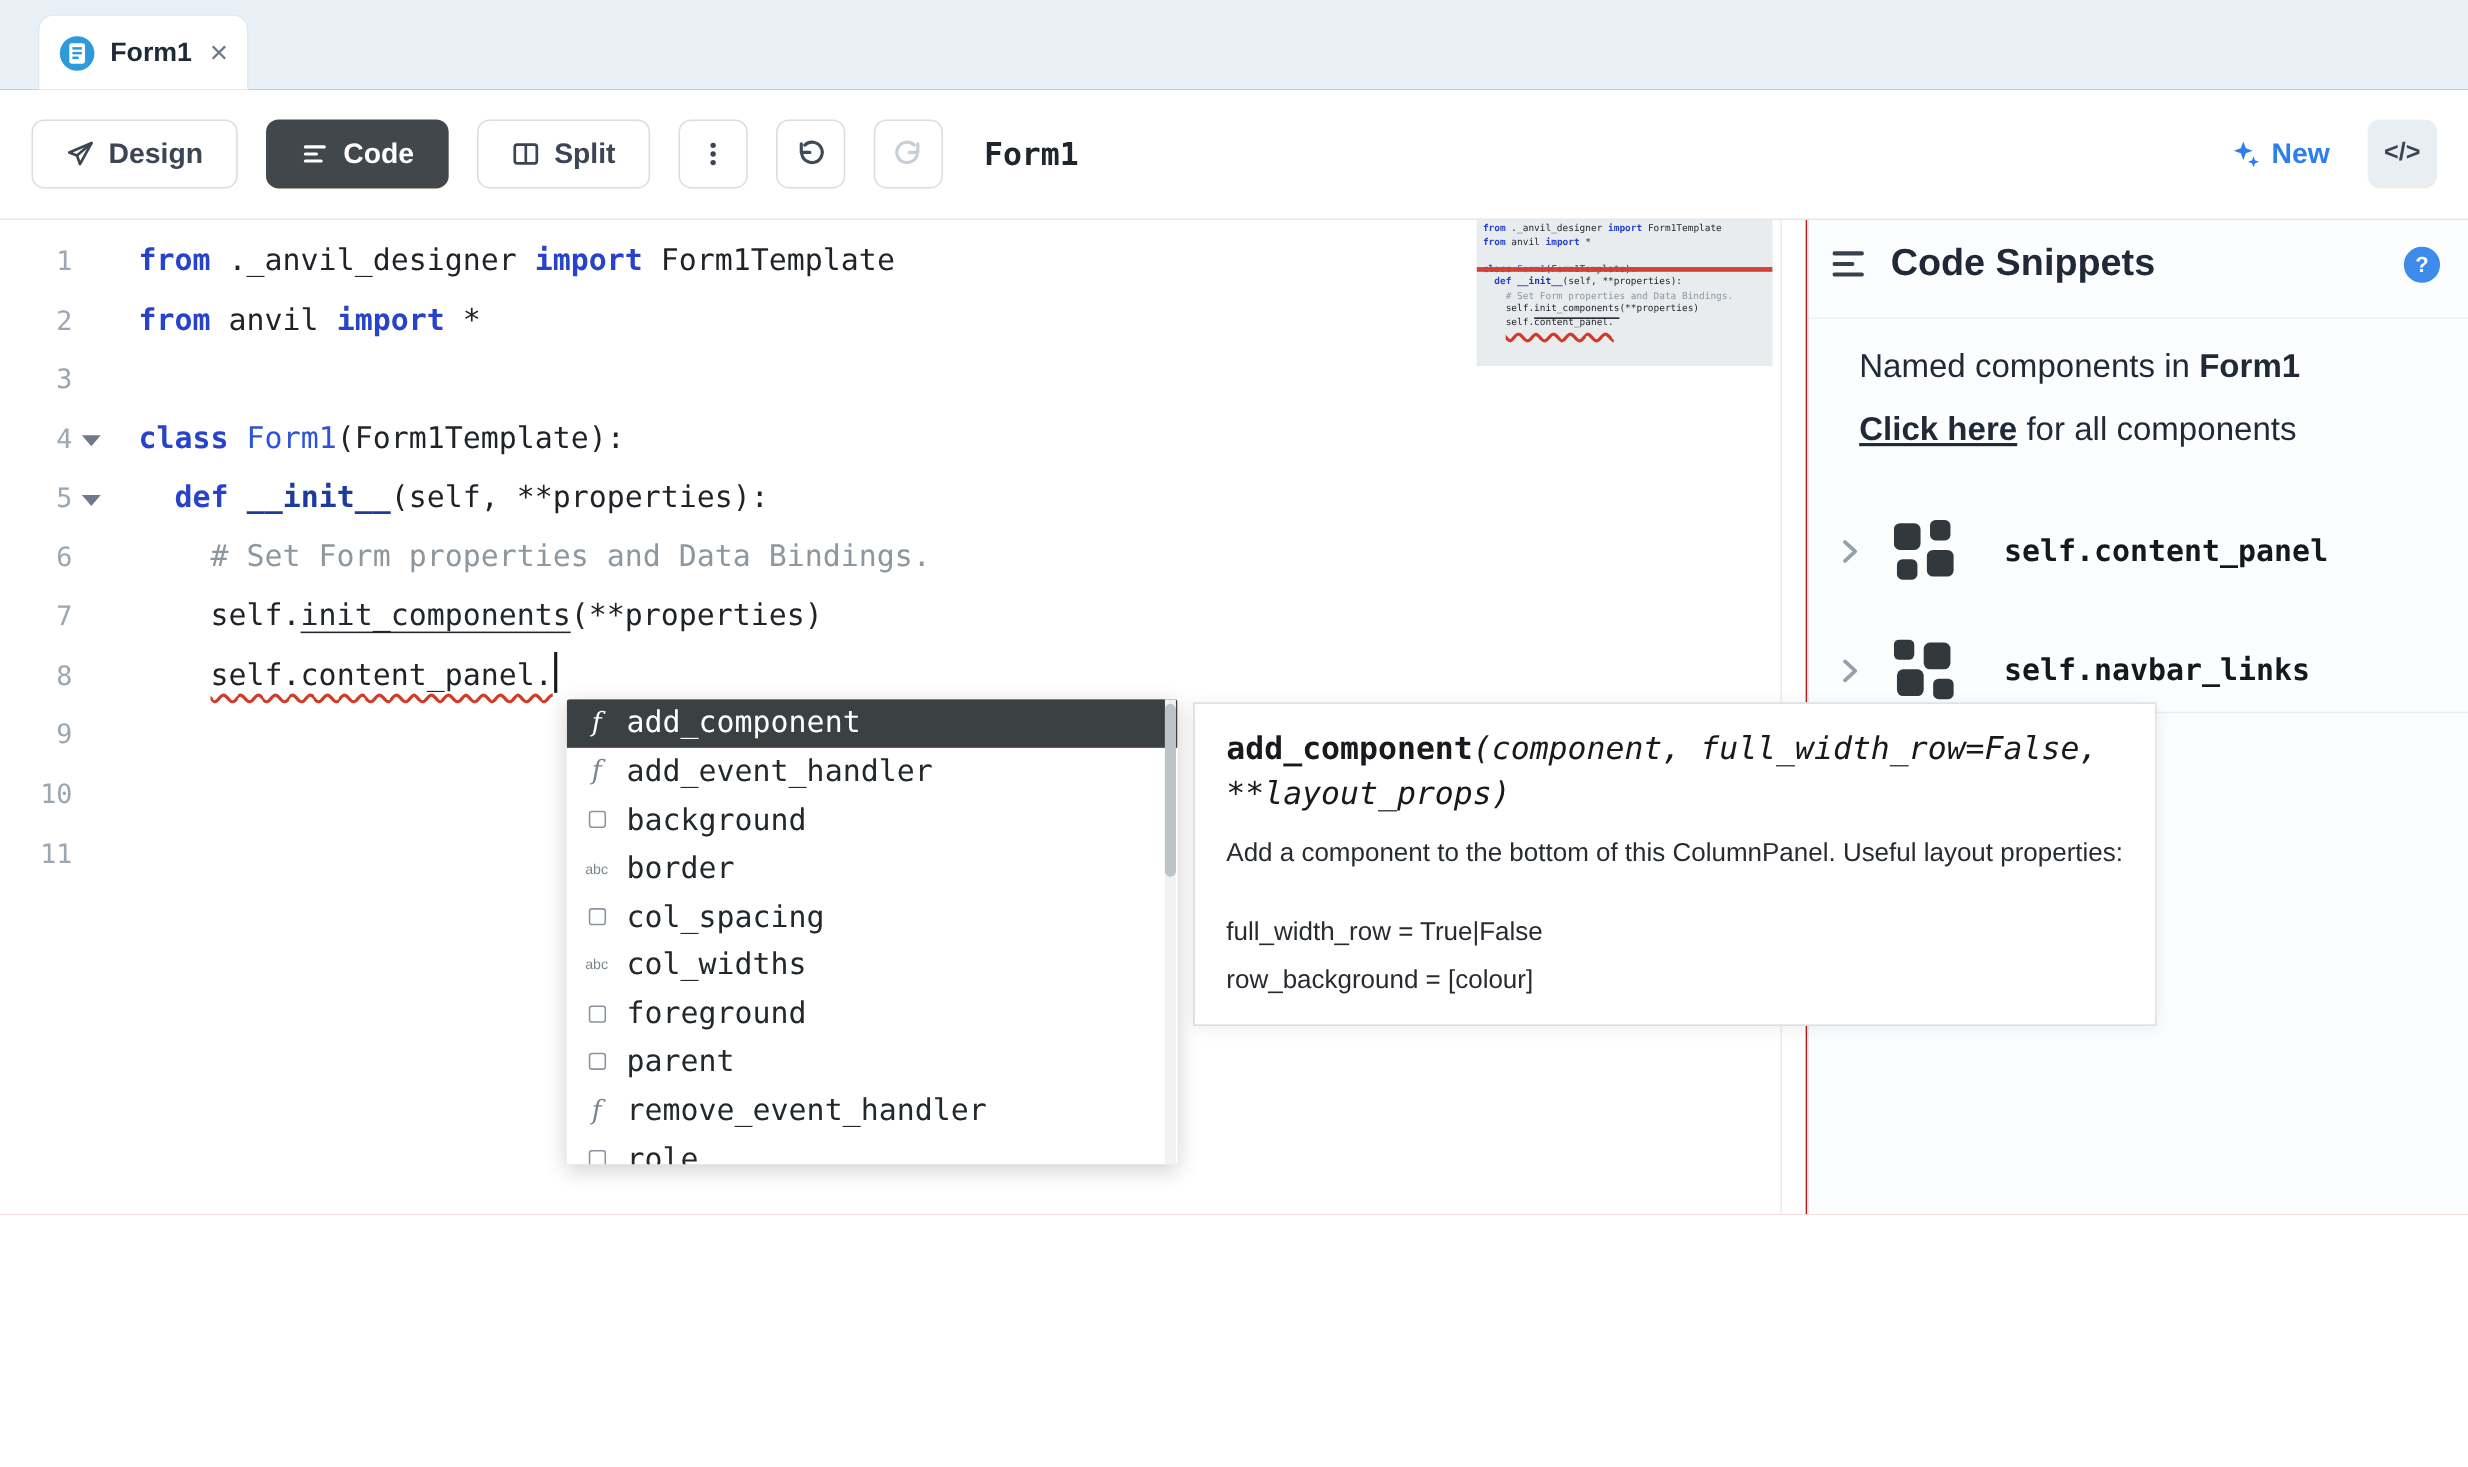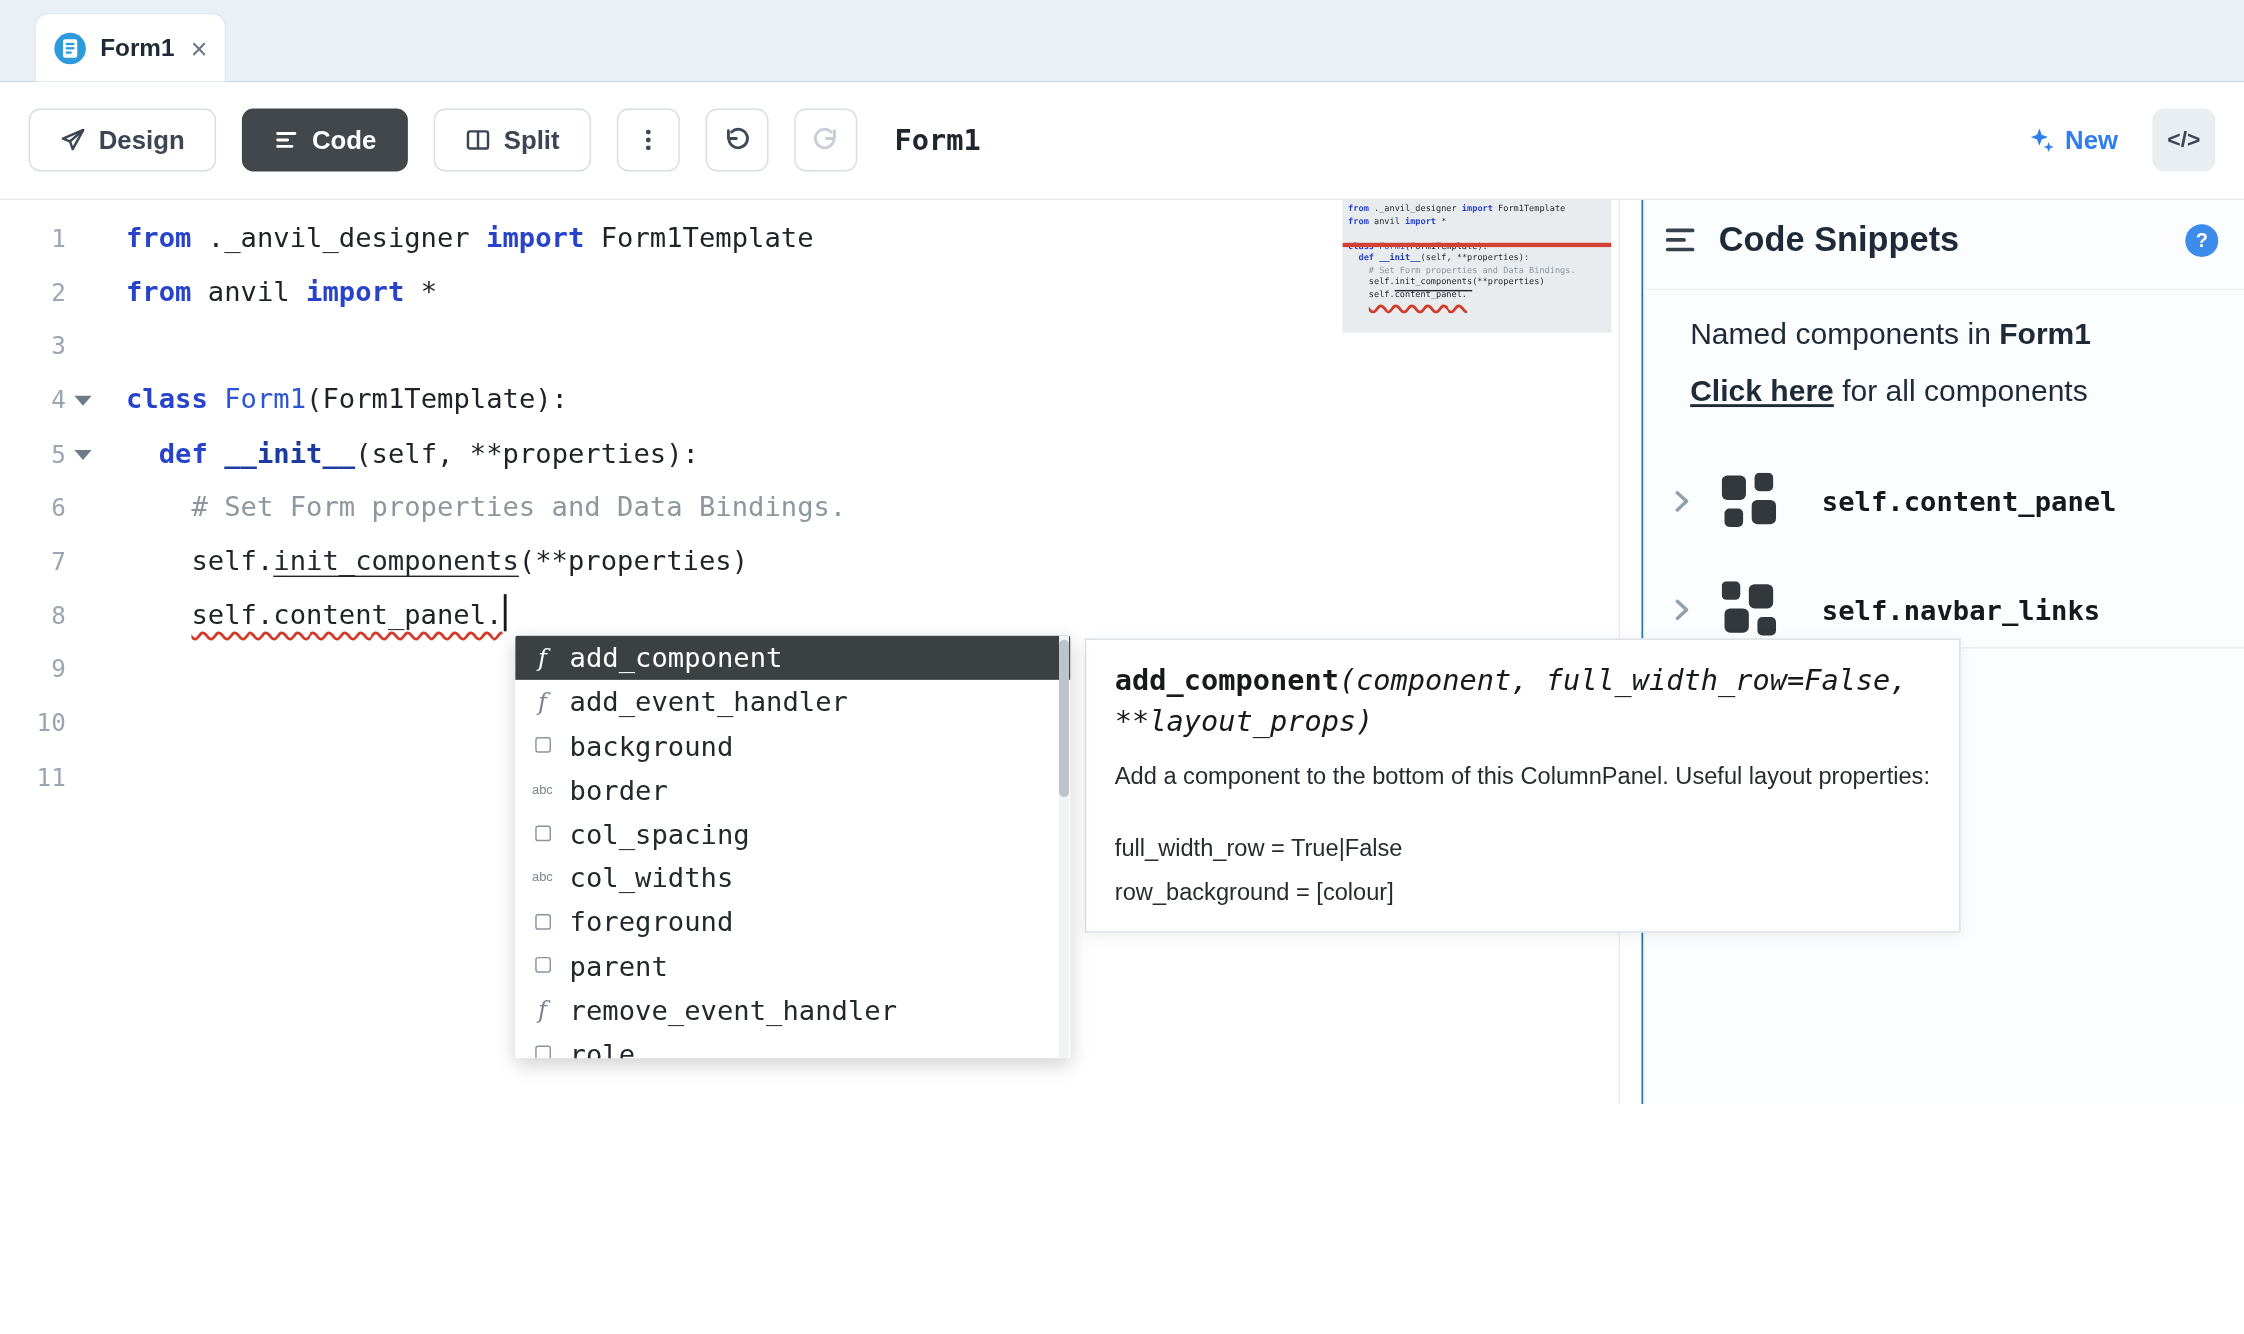--- a/index.html
+++ b/index.html
@@ -1,16 +1,16 @@
 <!DOCTYPE html>
 <html><head>
 <meta charset="utf-8">
 <style>
   html,body{margin:0;padding:0;background:#fff;}
-  #viewport{width:2244px;height:1104px;overflow:hidden;position:relative;background:#0369a1;}
+  #viewport{width:2244px;height:1104px;overflow:hidden;position:relative;background:#b91c1c;}
   #stage{width:1568px;height:934px;position:relative;transform:scale(1.431122,1.428266);transform-origin:0 0;
          font-family:"Liberation Sans",sans-serif;color:#1f2328;}
 
   
   .tabstrip{position:absolute;left:0;top:0;width:1568px;height:57px;background:#e9f1f7;}
   .tab{position:absolute;left:24px;top:9px;height:48px;width:134px;background:#fff;border:1px solid #dfe9f1;border-bottom:none;
        border-radius:10px 10px 0 0;display:flex;align-items:center;padding:0 12px;box-sizing:border-box;gap:9px;}
   .tab-title{font-weight:bold;font-size:17px;color:#1f2a37;}
   .tab-close{color:#6b7785;font-size:20px;line-height:1;margin-left:auto;cursor:pointer;}
 

